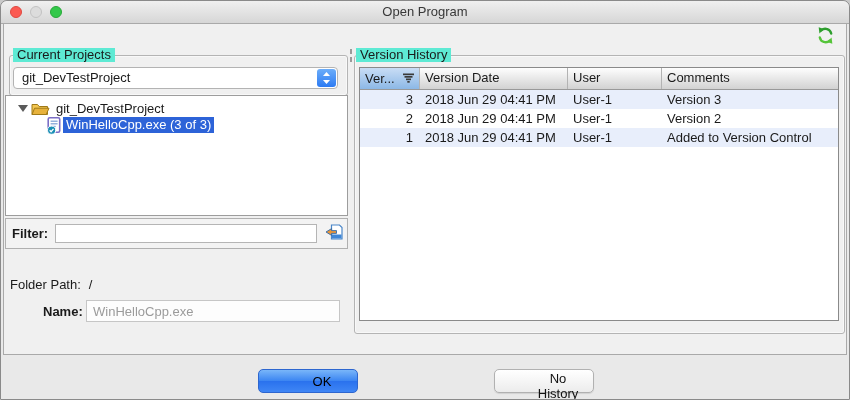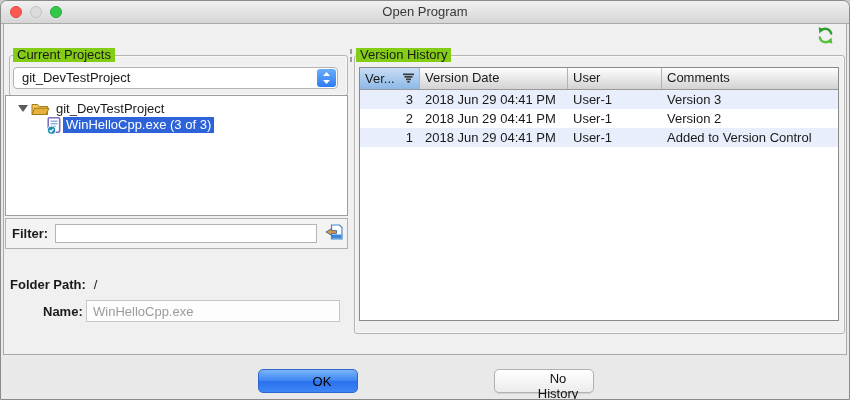--- a/index.html
+++ b/index.html
@@ -17,21 +17,21 @@
   .light{position:absolute;top:5px;width:12px;height:12px;border-radius:50%;box-sizing:border-box;}
   .light-close{left:9px;background:#fb5a52;border:1px solid #de4840;}
   .light-min{left:29px;background:#dcdcdc;border:1px solid #c2c2c2;}
   .light-zoom{left:49px;background:#34c84a;border:1px solid #27a838;}
   
   .content{position:absolute;left:2px;top:22px;width:844px;height:332px;box-sizing:border-box;
     background:#f0f0f0;border:1px solid #a9a9a9;}
   
   .groupbox{position:absolute;border:1px solid #b4b4b4;border-radius:3px;
     box-shadow:inset 0 0 0 1px rgba(255,255,255,.55);}
-  .gb-label{position:absolute;background:#84cc16;padding:0 4px;line-height:14px;white-space:nowrap;}
+  .gb-label{position:absolute;background:#5eead4;padding:0 4px;line-height:14px;white-space:nowrap;}
   .gb-projects{left:8px;top:54px;width:337px;height:39px;}
   .gb-projects-label{left:12px;top:47px;}
   .gb-history{left:353px;top:54px;width:489px;height:277px;}
   .gb-history-label{left:355px;top:47px;}
   
   .combo{position:absolute;left:12px;top:66px;width:325px;height:22px;box-sizing:border-box;
     background:#fff;border:1px solid #b3b3b3;border-radius:4px;cursor:default;}
   .combo-text{line-height:20px;padding-left:8px;}
   .combo-stepper{position:absolute;right:1px;top:1px;width:19px;height:18px;border-radius:3px;
     background:linear-gradient(#6cadf9,#2d7bf3);}
@@ -47,21 +47,21 @@
   .tree-label.selected{background:#2d63d8;color:#fff;padding:0 3px;}
   
   .filter-panel{position:absolute;left:4px;top:217px;width:343px;height:31px;box-sizing:border-box;
     border:1px solid #b0b0b0;background:#f3f3f3;}
   .filter-label{position:absolute;left:6px;top:0;line-height:29px;font-weight:600;}
   .filter-input{position:absolute;left:49px;top:5px;width:262px;height:19px;box-sizing:border-box;
     border:1px solid #b5b5b5;background:#fff;font:13px "Liberation Sans","DejaVu Sans",sans-serif;padding:0 4px;outline:none;}
   .filter-btn{position:absolute;right:3px;top:5px;width:20px;height:18px;border:none;background:transparent;padding:0;cursor:pointer;}
   
   .fp-row{position:absolute;left:9px;top:276px;white-space:nowrap;}
-  .fp-label{font-weight:700;}
+  .fp-label{font-weight:400;}
   .fp-value{margin-left:8px;}
   .name-label{position:absolute;left:42px;top:303px;font-weight:600;}
   .name-input{position:absolute;left:85px;top:299px;width:254px;height:22px;box-sizing:border-box;
     border:1px solid #c6c6c6;background:#fdfdfd;color:#9b9b9b;
     font:13px "Liberation Sans","DejaVu Sans",sans-serif;padding:0 6px;}
   
   .divider{position:absolute;left:348px;top:48px;width:4px;height:16px;}
   .divider i{display:block;width:2px;height:5px;background:#9a9a9a;margin:0 auto 3px;}
   
   .refresh-btn{position:absolute;left:812px;top:25px;width:24px;height:22px;border:none;background:transparent;padding:0;cursor:pointer;}

